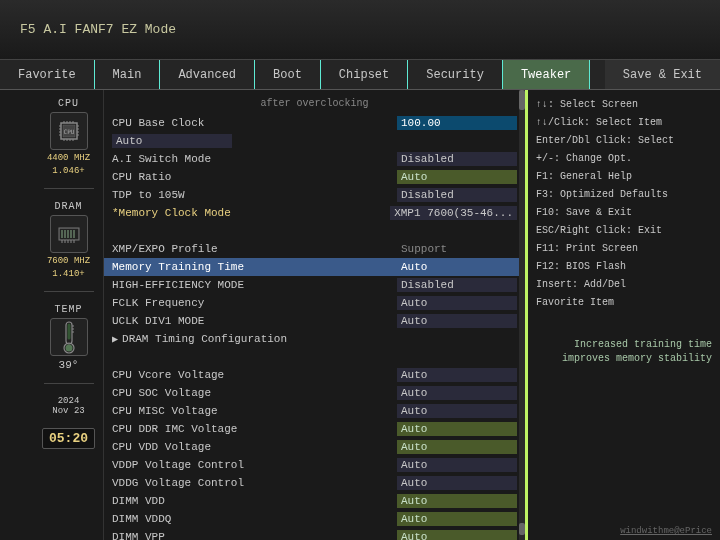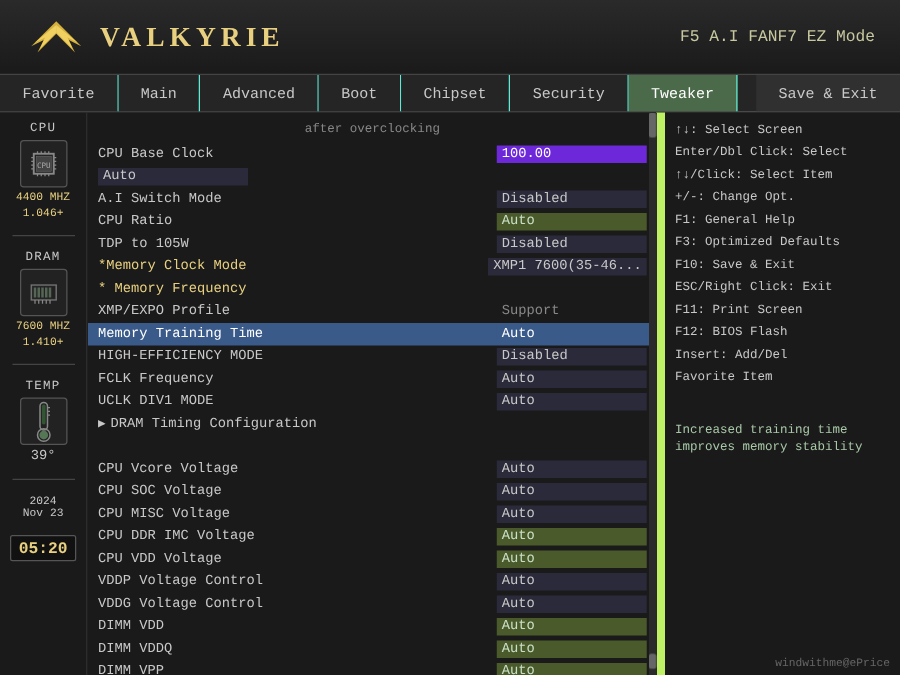--- a/index.html
+++ b/index.html
@@ -79,20 +79,21 @@
       color: #c8c8c8;
       font-size: 12px;
       cursor: pointer;
       background: #303030;
     }
 
     
     .main-content {
       display: flex;
       height: calc(540px - 60px - 30px);
+      padding-left: 34px;
     }
 
     
     .sidebar {
       width: 70px;
       background: #1a1a1a;
       border-right: 1px solid #333;
       display: flex;
       flex-direction: column;
       align-items: center;
@@ -187,21 +188,21 @@
     }
     .settings-row .row-value {
       min-width: 120px;
       max-width: 160px;
       color: #c8c8c8;
       font-size: 11px;
       text-align: left;
       padding: 1px 4px;
     }
     .settings-row .row-value.highlight-value {
-      background: #6d28d9;
+      background: #0c4a6e;
       color: #ffffff;
       font-family: Liberation Mono, monospace;
     }
     .settings-row .row-value.blue-value {
       background: #3a5a8a;
       color: #ffffff;
     }
     .settings-row .row-value.dark-value {
       background: #2a2a3a;
       color: #c8c8c8;
@@ -228,62 +229,56 @@
       right: 0;
       width: 6px;
       background: #666;
       border-radius: 2px;
     }
 
     
     .right-panel {
       width: 195px;
       background: #1a1a1a;
-      border-left: 7px solid #bef264;
+      border-left: 3px solid #bef264;
       padding: 8px;
       font-size: 10px;
       color: #c8c8c8;
       display: flex;
       flex-direction: column;
       gap: 4px;
     }
     .help-item {
       line-height: 1.4;
     }
     .help-separator {
       height: 8px;
     }
     .help-description {
       margin-top: 12px;
       color: #a8c8a8;
       line-height: 1.4;
       font-size: 10px;
+      text-align: right;
     }
 
     
     .footer {
       position: absolute;
       bottom: 4px;
       right: 8px;
       color: #666;
       font-size: 9px;
+      text-decoration: underline;
     }
   </style>
 </head>
 <body>
 
 <div class="header">
-  <div class="logo-area">
-    <svg class="logo-wings" viewBox="0 0 50 35">
-      <polygon points="25,5 5,25 15,20 10,30 25,15 40,30 35,20 45,25" fill="#e8c040" opacity="0.9"></polygon>
-      <polygon points="25,8 8,22 16,18 12,27 25,14" fill="#f0d060"></polygon>
-      <polygon points="25,8 42,22 34,18 38,27 25,14" fill="#f0d060"></polygon>
-    </svg>
-    <span class="logo-text">VALKYRIE</span>
-  </div>
   <div class="header-btns">
     <span class="header-btn">F5 A.I FAN</span>
     <span class="header-btn">F7 EZ Mode</span>
   </div>
 </div>
 
 <div class="nav-tabs">
   <div class="nav-tab">Favorite</div>
   <div class="nav-tab">Main</div>
   <div class="nav-tab">Advanced</div>
@@ -400,21 +395,20 @@
         <span class="row-label">TDP to 105W</span>
         <span class="row-value dark-value">Disabled</span>
       </div>
 
       <div class="settings-row">
         <span class="row-label starred">*Memory Clock Mode</span>
         <span class="row-value dark-value">XMP1 7600(35-46...</span>
       </div>
 
       <div class="settings-row">
-        <span class="row-label starred">* Memory Frequency</span>
         <span class="row-value"></span>
       </div>
 
       <div class="settings-row">
         <span class="row-label">XMP/EXPO Profile</span>
         <span class="row-value" style="color:#888;">Support</span>
       </div>
 
       <div class="settings-row highlighted">
         <span class="row-label" style="color:#fff;">Memory Training Time</span>
@@ -495,22 +489,22 @@
     </div>
 
     <div class="scrollbar-track">
       <div class="scrollbar-thumb" style="top: 0; height: 20px;"></div>
       <div class="scrollbar-thumb" style="bottom: 5px; height: 12px;"></div>
     </div>
   </div>
 
   <div class="right-panel">
     <div class="help-item">↑↓: Select Screen</div>
+    <div class="help-item">↑↓/Click: Select Item</div>
     <div class="help-item">Enter/Dbl Click: Select</div>
-    <div class="help-item">↑↓/Click: Select Item</div>
     <div class="help-item">+/-: Change Opt.</div>
     <div class="help-item">F1: General Help</div>
     <div class="help-item">F3: Optimized Defaults</div>
     <div class="help-item">F10: Save &amp; Exit</div>
     <div class="help-item">ESC/Right Click: Exit</div>
     <div class="help-item">F11: Print Screen</div>
     <div class="help-item">F12: BIOS Flash</div>
     <div class="help-item">Insert: Add/Del</div>
     <div class="help-item">Favorite Item</div>
     <div class="help-separator"></div>

